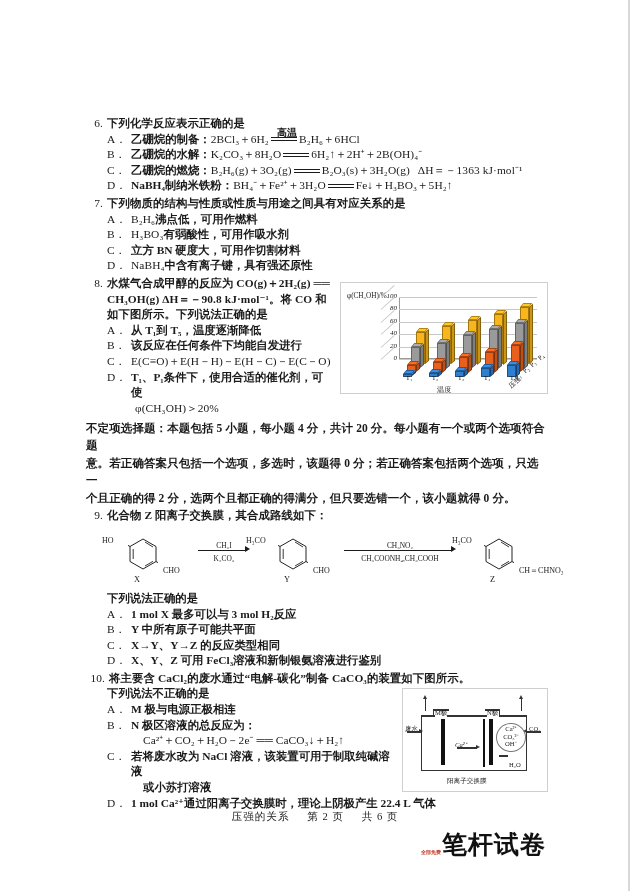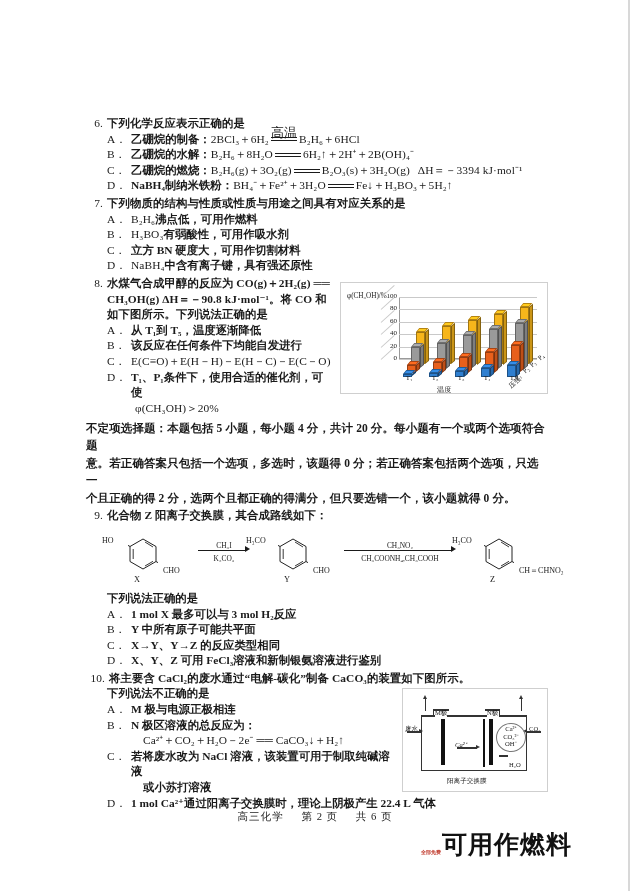--- a/index.html
+++ b/index.html
@@ -96,23 +96,23 @@
     left: 0; width: 100%;
     height: 1px;
     background: #1a1a1a;
   }
   .eqarrow::before { top: 1px; }
   .eqarrow::after  { top: 4px; }
   .eqarrow .cond {
     position: absolute;
     left: 0; right: 0;
     top: -11px;
-    text-align: center;
-    font-size: 13px;
-    font-weight: 400;
+    text-align: right;
+    font-size: 10px;
+    font-weight: 700;
     white-space: nowrap;
   }
 
   
   .q8-wrap { position: relative; }
   .chart-float {
     float: right;
     width: 208px;
     margin-left: 6px;
     margin-top: 6px;
@@ -163,20 +163,21 @@
     transform-origin: left center;
     transform: rotate(-42deg);
   }
   .yaxis-lab {
     position: absolute;
     right: 100%;
     margin-right: 2px;
     font-size: 7px;
     white-space: nowrap;
     transform: translateY(-50%);
+    font-style: italic;
   }
   .bar {
     position: absolute;
     width: 9px;
     bottom: 0;
   }
   .bar .front {
     position: absolute;
     left: 0; bottom: 0;
     width: 9px;
@@ -407,27 +408,27 @@
       <div class="opts">
         <div class="opt">
           <span class="opt-l">A．</span>
           <span class="opt-b">
             <span>乙硼烷的制备：</span><span class="f">2BCl₃＋6H₂</span><span class="eqarrow"><span class="cond">高温</span></span><span class="f">B₂H₆＋6HCl</span>
           </span>
         </div>
         <div class="opt">
           <span class="opt-l">B．</span>
           <span class="opt-b">
-            <span>乙硼烷的水解：</span><span class="f">B₂H₆＋8H₂O</span><span class="eqarrow"></span><span class="f">6H₂↑＋2H⁺＋2B(OH)₄⁻</span>
+            <span>乙硼烷的水解：</span><span class="f">K₂CO₃＋8H₂O</span><span class="eqarrow"></span><span class="f">6H₂↑＋2H⁺＋2B(OH)₄⁻</span>
           </span>
         </div>
         <div class="opt">
           <span class="opt-l">C．</span>
           <span class="opt-b">
-            <span>乙硼烷的燃烧：</span><span class="f">B₂H₆(g)＋3O₂(g)</span><span class="eqarrow"></span><span class="f">B₂O₃(s)＋3H₂O(g)</span><span class="f" style="margin-left:8px">ΔH＝－3394 kJ·mol⁻¹</span>
+            <span>乙硼烷的燃烧：</span><span class="f">B₂H₆(g)＋3O₂(g)</span><span class="eqarrow"></span><span class="f">B₂O₃(s)＋3H₂O(g)</span><span class="f" style="margin-left:8px">ΔH＝－1363 kJ·mol⁻¹</span>
           </span>
         </div>
         <div class="opt">
           <span class="opt-l">D．</span>
           <span class="opt-b">
             <span>NaBH₄制纳米铁粉：</span><span class="f">BH₄⁻＋Fe²⁺＋3H₂O</span><span class="eqarrow"></span><span class="f">Fe↓＋H₃BO₃＋5H₂↑</span>
           </span>
         </div>
       </div>
     </div>
@@ -815,22 +816,22 @@
         <div class="opt">
           <span class="opt-l">D．</span>
           <span class="opt-b">1 mol Ca²⁺通过阳离子交换膜时，理论上阴极产生 22.4 L 气体</span>
         </div>
       </div>
     </div>
 
   </div>
 
   <div class="footer">
-    <span>高三化学</span>
+    <span>压强的关系</span>
     <span>第 2 页</span>
     <span>共 6 页</span>
   </div>
 
   <div class="watermark">
     <div class="wm-badge">全部免费</div>
-    <div class="wm-cn">可用作燃料</div>
+    <div class="wm-cn">笔杆试卷</div>
   </div>
 </div>
 
 </body></html>

